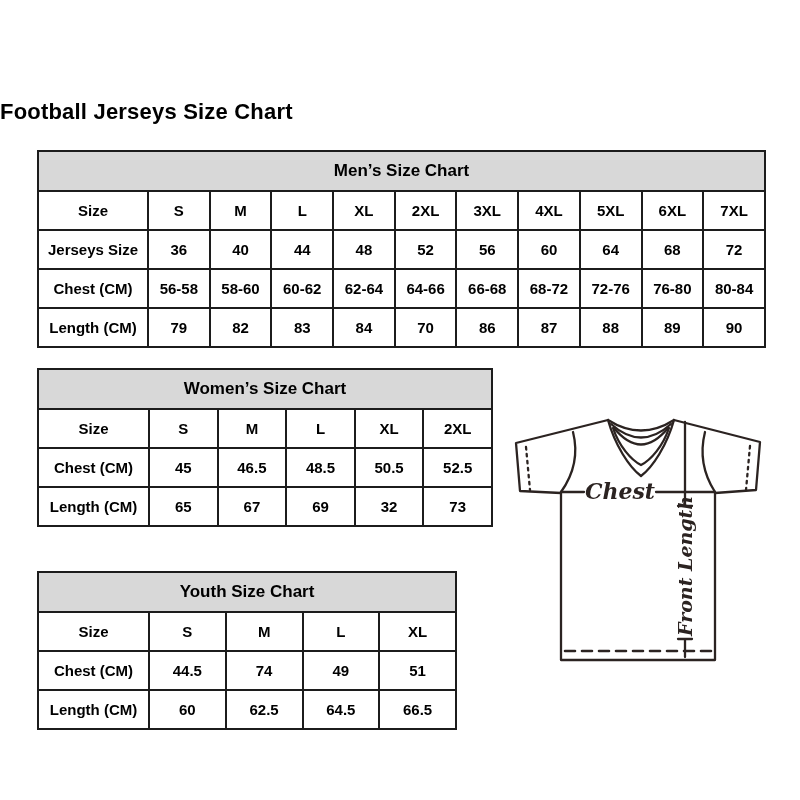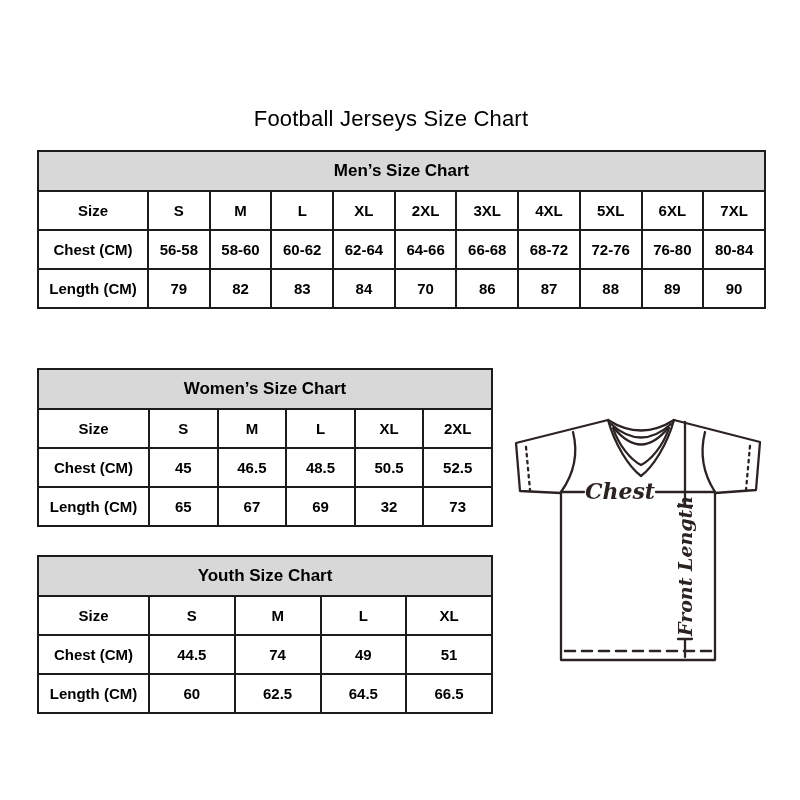--- a/index.html
+++ b/index.html
@@ -13,26 +13,26 @@
   }
   #stage {
     position: relative;
     width: 800px;
     height: 800px;
     background: #ffffff;
     overflow: hidden;
   }
   .page-title {
     position: absolute;
-    top: 106px;
+    top: 99px;
     left: 0;
     width: 782px;
-    text-align: center;
+    text-align: left;
     font-size: 22px;
-    font-weight: 400;
+    font-weight: 700;
     letter-spacing: 0.2px;
   }
   table.sizechart {
     position: absolute;
     border-collapse: collapse;
     table-layout: fixed;
     background: #ffffff;
   }
   table.sizechart td {
     border: 2px solid #1c1c1c;
@@ -49,21 +49,21 @@
     font-size: 17px;
     height: 38px;
     margin-left: 36px;
   }
   table.sizechart tr.data-row {
     height: 39px;
     margin-left: 19px;
   }
   #men-table   { left: 37px; top: 150px; width: 729px; }
   #women-table { left: 37px; top: 368px; width: 456px; }
-  #youth-table { left: 37px; top: 555px; width: 456px; }
+  #youth-table { left: 37px; top: 571px; width: 420px; }
   col.labelcol-men   { width: 110px; }
   col.labelcol-small { width: 111px; }
   #jersey-diagram {
     position: absolute;
     left: 500px;
     top: 398px;
     width: 280px;
     height: 290px;
   }
 </style>
@@ -90,20 +90,33 @@
           <td>L</td>
           <td>XL</td>
           <td>2XL</td>
           <td>3XL</td>
           <td>4XL</td>
           <td>5XL</td>
           <td>6XL</td>
           <td>7XL</td>
         </tr>
         <tr class="data-row">
+          <td>Jerseys Size</td>
+          <td>36</td>
+          <td>40</td>
+          <td>44</td>
+          <td>48</td>
+          <td>52</td>
+          <td>56</td>
+          <td>60</td>
+          <td>64</td>
+          <td>68</td>
+          <td>72</td>
+        </tr>
+        <tr class="data-row">
           <td>Chest (CM)</td>
           <td>56-58</td>
           <td>58-60</td>
           <td>60-62</td>
           <td>62-64</td>
           <td>64-66</td>
           <td>66-68</td>
           <td>68-72</td>
           <td>72-76</td>
           <td>76-80</td>

